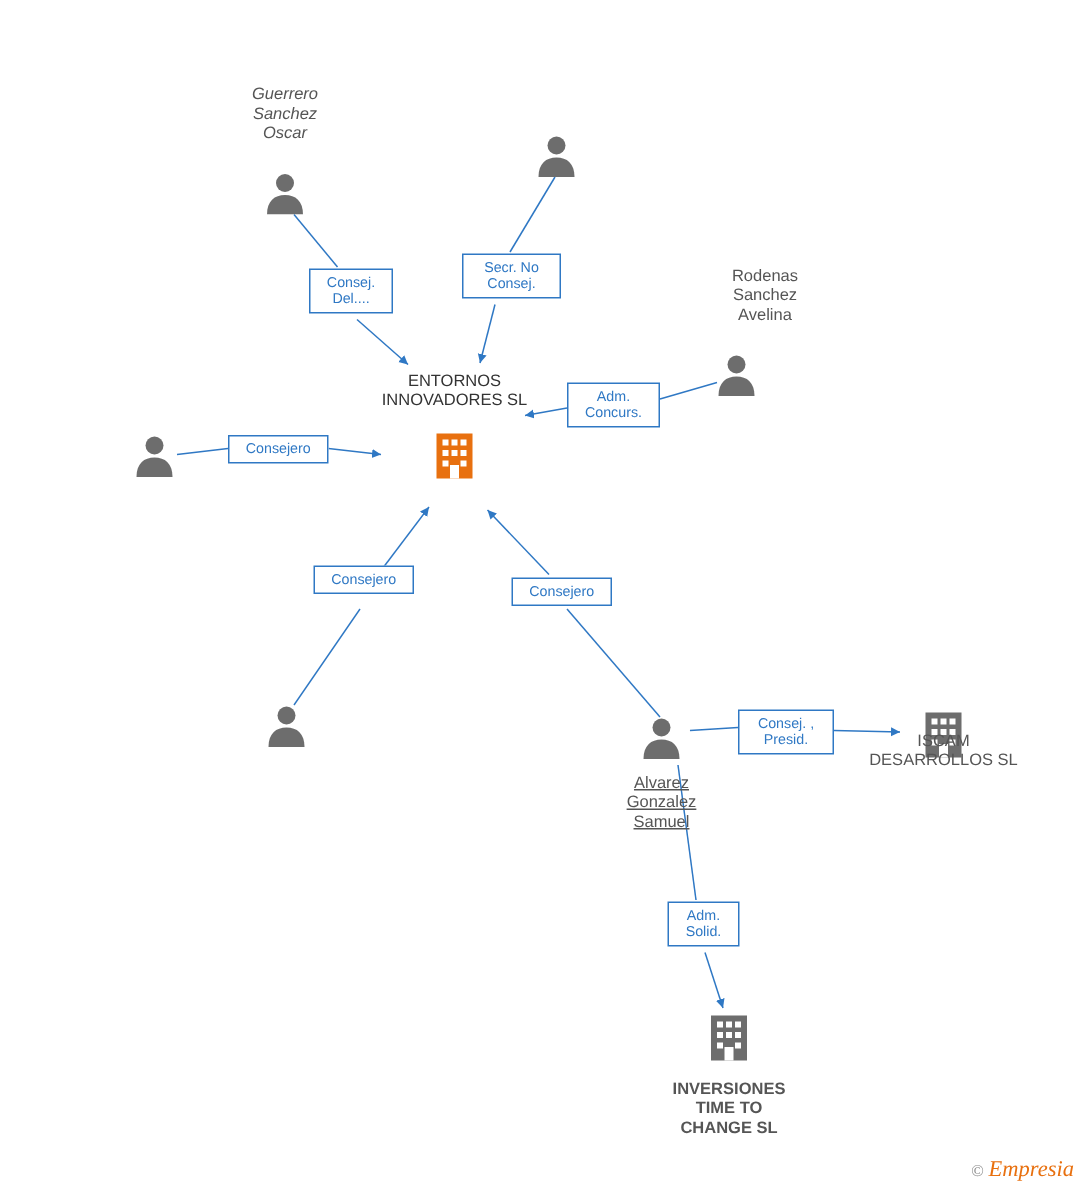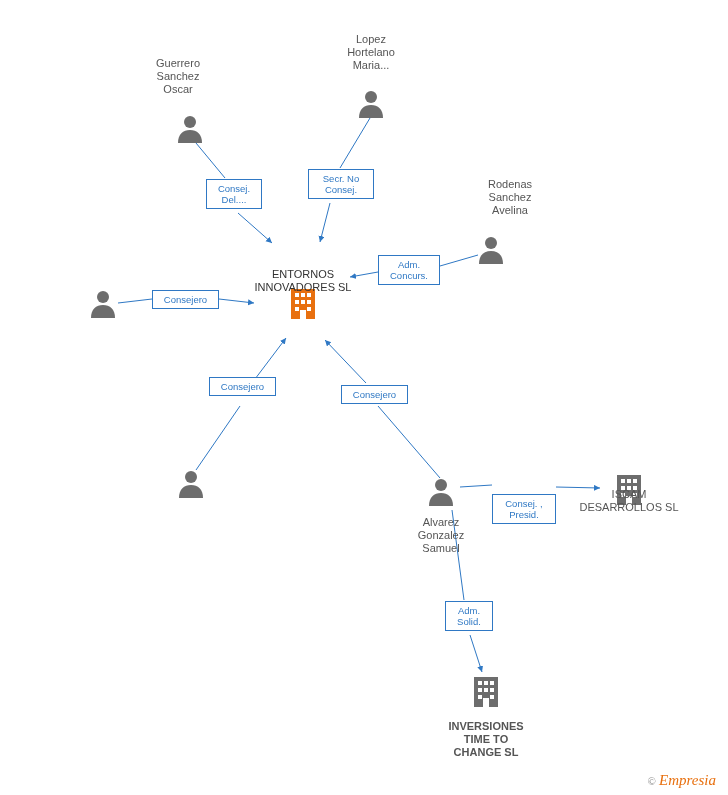--- a/index.html
+++ b/index.html
@@ -36,21 +36,20 @@
     text-align: center;
     font-size: 11px;
     line-height: 13px;
     color: #555555;
     white-space: pre-line;
     width: 140px;
   }
   .node-label.center {
     color: #333333;
     font-weight: normal;
-    margin-top: 20px;
   }
   .edge-label {
     position: absolute;
     border: 1px solid #2f78c4;
     background: #ffffff;
     color: #2f78c4;
     font-size: 9.5px;
     line-height: 11px;
     padding: 3px 2px;
     text-align: center;
@@ -142,35 +141,32 @@
 INNOVADORES SL</div>
 
   <div class="node" style="left:175px; top:113px;">
     <span class="person-icon">
       <svg width="30" height="30" viewBox="0 0 30 30">
         <circle cx="15" cy="9" r="6" fill="#6d6d6d"></circle>
         <path d="M3,30 C3,21 8,17 15,17 C22,17 27,21 27,30 Z" fill="#6d6d6d"></path>
       </svg>
     </span>
   </div>
-  <div class="node-label" style="left:108px; top:57px;">Guerrero
+  <div class="node-label" style="left:120px; top:57px;font-style:italic;">Guerrero
 Sanchez
 Oscar</div>
 
   <div class="node" style="left:356px; top:88px;">
     <span class="person-icon">
       <svg width="30" height="30" viewBox="0 0 30 30">
         <circle cx="15" cy="9" r="6" fill="#6d6d6d"></circle>
         <path d="M3,30 C3,21 8,17 15,17 C22,17 27,21 27,30 Z" fill="#6d6d6d"></path>
       </svg>
     </span>
   </div>
-  <div class="node-label" style="left:301px; top:33px;">Lopez
-Hortelano
-Maria...</div>
 
   <div class="node" style="left:476px; top:234px;">
     <span class="person-icon">
       <svg width="30" height="30" viewBox="0 0 30 30">
         <circle cx="15" cy="9" r="6" fill="#6d6d6d"></circle>
         <path d="M3,30 C3,21 8,17 15,17 C22,17 27,21 27,30 Z" fill="#6d6d6d"></path>
       </svg>
     </span>
   </div>
   <div class="node-label" style="left:440px; top:178px;">Rodenas
@@ -196,21 +192,21 @@
   </div>
 
   <div class="node" style="left:426px; top:476px;">
     <span class="person-icon">
       <svg width="30" height="30" viewBox="0 0 30 30">
         <circle cx="15" cy="9" r="6" fill="#6d6d6d"></circle>
         <path d="M3,30 C3,21 8,17 15,17 C22,17 27,21 27,30 Z" fill="#6d6d6d"></path>
       </svg>
     </span>
   </div>
-  <div class="node-label" style="left:371px; top:516px;">Alvarez
+  <div class="node-label" style="left:371px; top:516px;text-decoration:underline;">Alvarez
 Gonzalez
 Samuel</div>
 
   <div class="node" style="left:615px; top:473px;">
     <span class="company-icon">
       <svg width="28" height="34" viewBox="0 0 28 34">
         <rect x="2" y="2" width="24" height="30" fill="#6d6d6d"></rect>
         <g fill="#ffffff">
           <rect x="6" y="6" width="4" height="4"></rect>
           <rect x="12" y="6" width="4" height="4"></rect>
@@ -258,21 +254,21 @@
 
   <div class="edge-label" style="left:378px; top:255px; width:62px;">Adm.
 Concurs.</div>
 
   <div class="edge-label" style="left:152px; top:290px; width:67px;">Consejero</div>
 
   <div class="edge-label" style="left:209px; top:377px; width:67px;">Consejero</div>
 
   <div class="edge-label" style="left:341px; top:385px; width:67px;">Consejero</div>
 
-  <div class="edge-label" style="left:492px; top:473px; width:64px;margin-top:21px;">Consej. ,
+  <div class="edge-label" style="left:492px; top:473px; width:64px;">Consej. ,
 Presid.</div>
 
   <div class="edge-label" style="left:445px; top:601px; width:48px;">Adm.
 Solid.</div>
 
   <div class="watermark">
     <span class="circ">©</span>
     <span class="brand">E</span><span class="brand">mpresia</span>
   </div>
 

